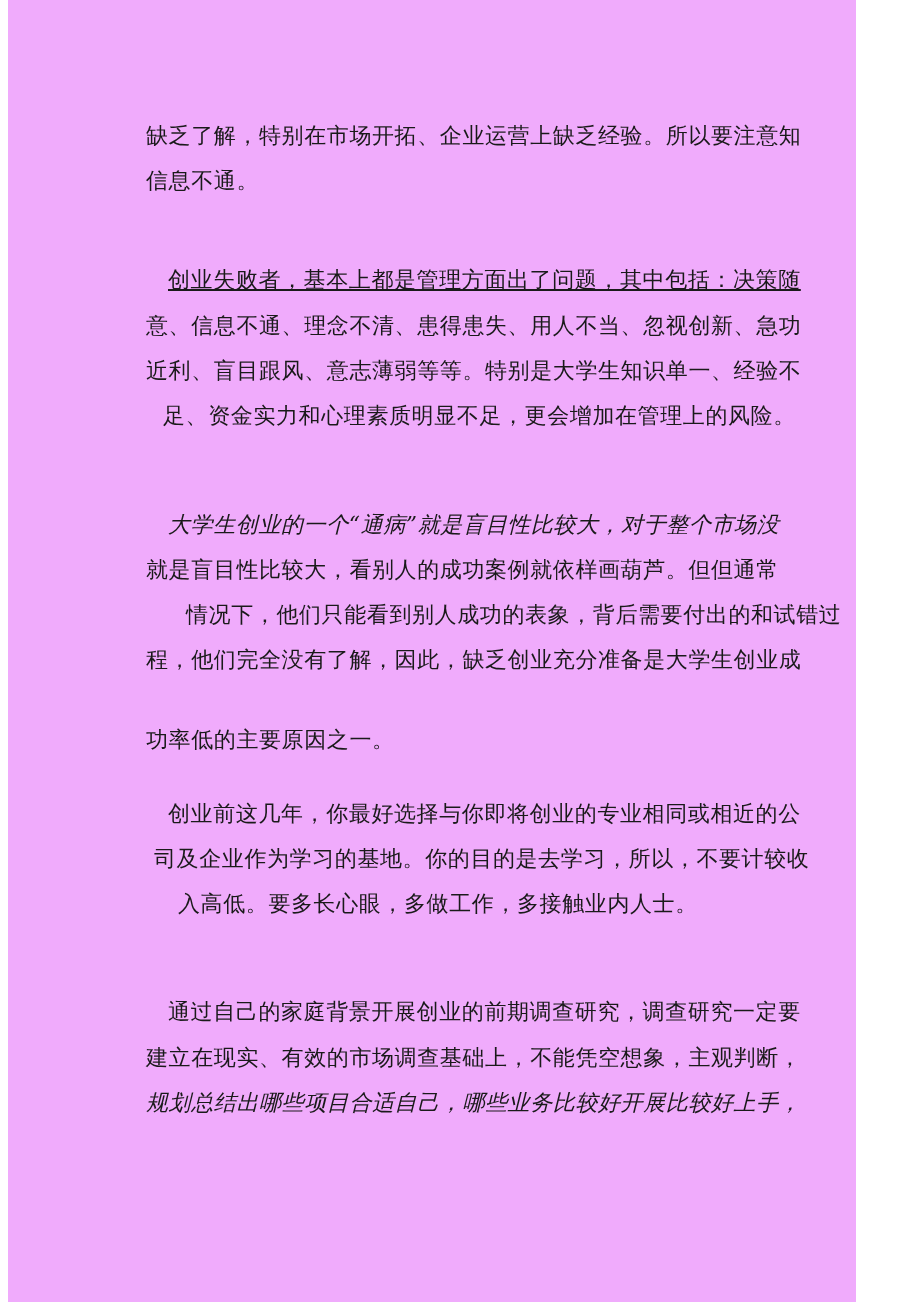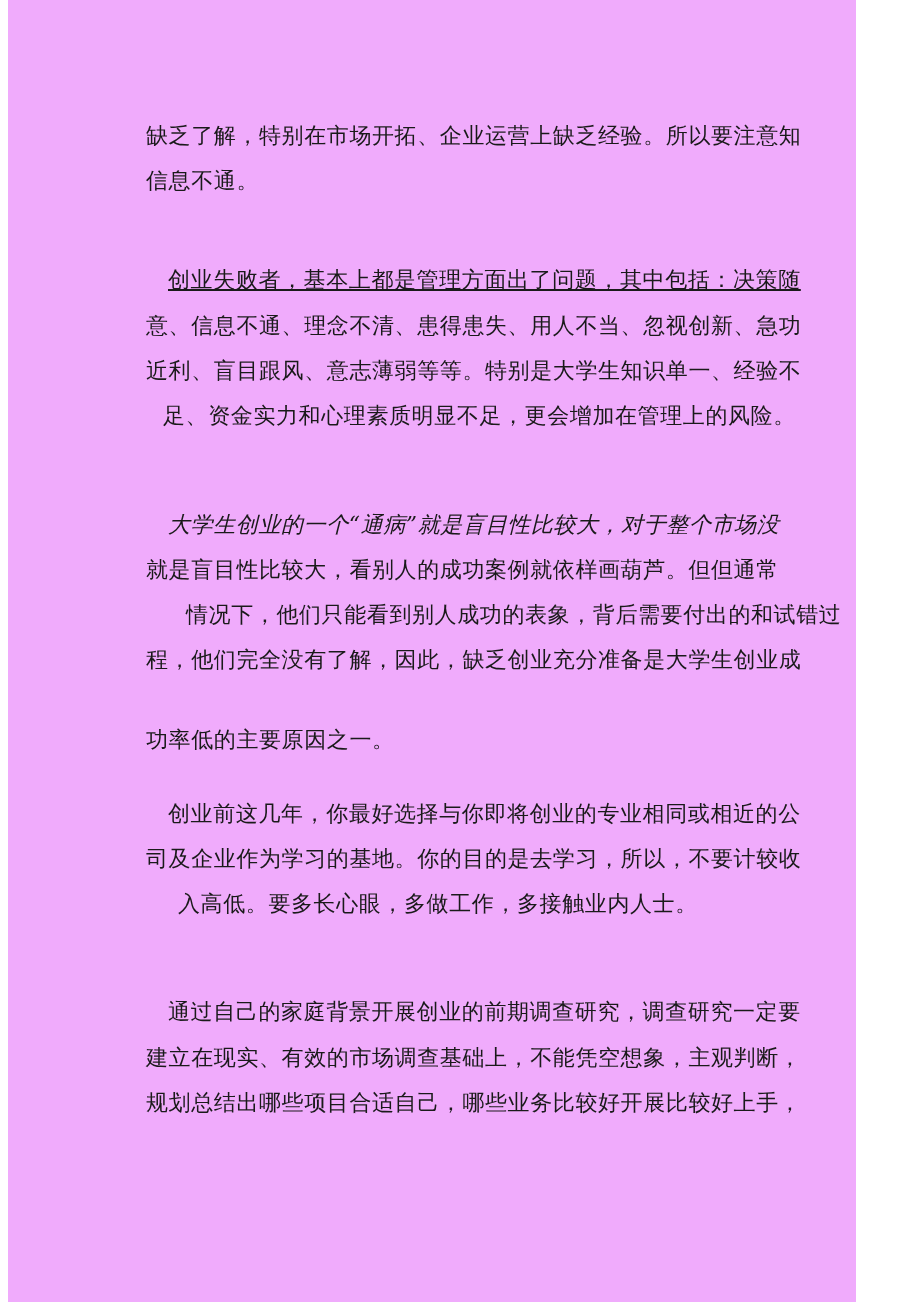--- a/index.html
+++ b/index.html
@@ -34,23 +34,23 @@
   <div class="para" style="top:0;">
     <div class="line indent" style="top:511px;font-style:italic;">大学生创业的一个“通病”就是盲目性比较大，对于整个市场没</div>
     <div class="line" style="top:556px;">就是盲目性比较大，看别人的成功案例就依样画葫芦。但但通常</div>
     <div class="line" style="top:601px;margin-left:40px;">情况下，他们只能看到别人成功的表象，背后需要付出的和试错过</div>
     <div class="line" style="top:646px;">程，他们完全没有了解，因此，缺乏创业充分准备是大学生创业成</div>
     <div class="line" style="top:691px;margin-top:35px;">功率低的主要原因之一。</div>
   </div>
 
   <div class="para" style="top:0;">
     <div class="line indent" style="top:800px;">创业前这几年，你最好选择与你即将创业的专业相同或相近的公</div>
-    <div class="line" style="top:845px;">司及企业作为学习的基地。你的目的是去学习，所以，不要计较收</div>
+    <div class="line" style="top:845px;margin-left:8px;">司及企业作为学习的基地。你的目的是去学习，所以，不要计较收</div>
     <div class="line" style="top:890px;margin-left:32px;">入高低。要多长心眼，多做工作，多接触业内人士。</div>
   </div>
 
   <div class="para" style="top:0;">
     <div class="line indent" style="top:998px;">通过自己的家庭背景开展创业的前期调查研究，调查研究一定要</div>
     <div class="line" style="top:1044px;">建立在现实、有效的市场调查基础上，不能凭空想象，主观判断，</div>
-    <div class="line" style="top:1089px;">规划总结出哪些项目合适自己，哪些业务比较好开展比较好上手，</div>
+    <div class="line" style="top:1089px;font-style:italic;">规划总结出哪些项目合适自己，哪些业务比较好开展比较好上手，</div>
   </div>
 
 </div>
 
 </body></html>

